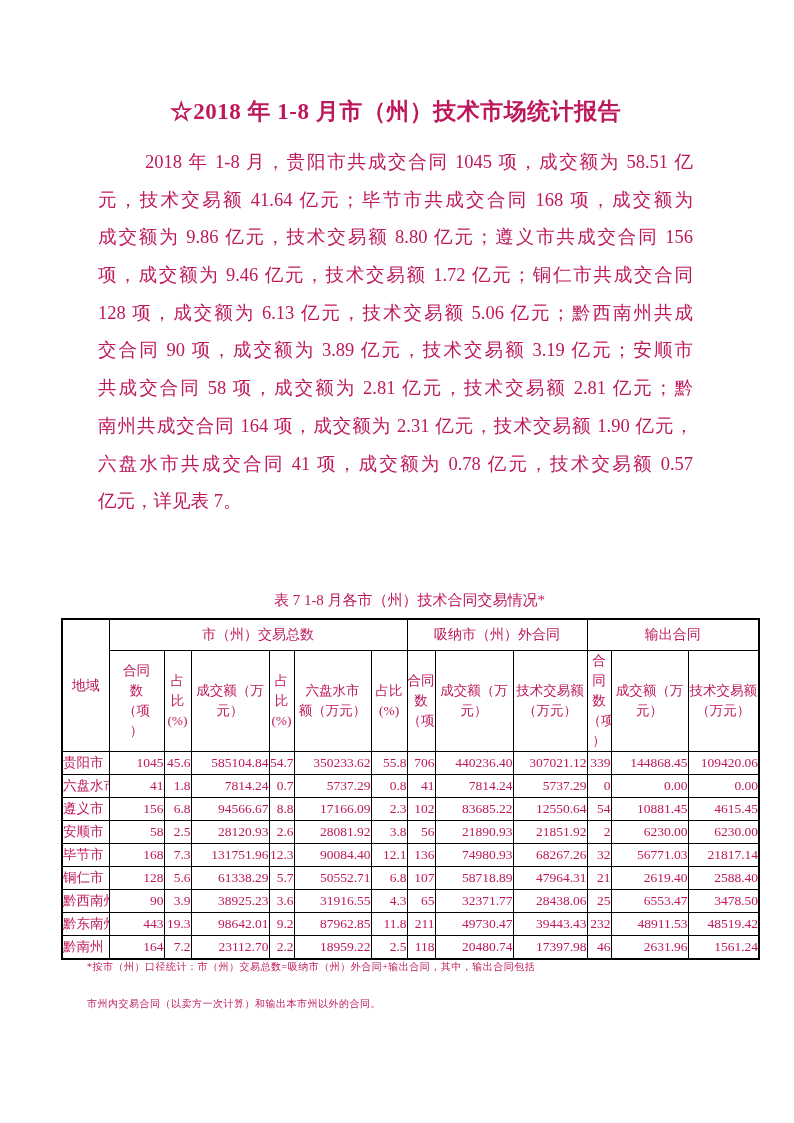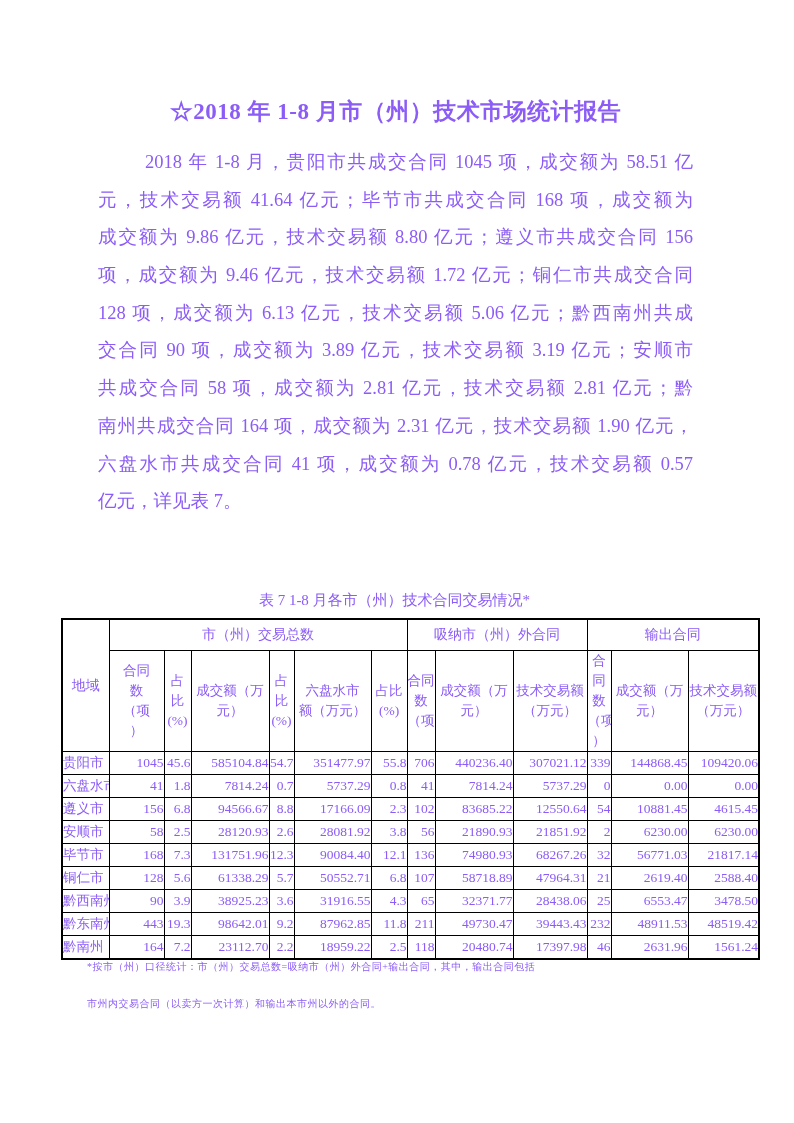--- a/index.html
+++ b/index.html
@@ -2,21 +2,21 @@
 <html><head>
 <meta charset="utf-8">
 <style>
   html,body { margin:0; padding:0; background:#e8e8e8; }
   .page {
     position: relative;
     width: 794px; height: 1123px;
     margin: 0 auto;
     background: #ffffff;
     font-family: "Liberation Serif", "DejaVu Serif", serif;
-    color: #8b5cf6;
+    color: #be185d;
     overflow: hidden;
   }
   .title {
     position: absolute;
     top: 96px; left: 98px; width: 595px;
     margin: 0;
     font-size: 23px; font-weight: bold;
     text-align: center;
     letter-spacing: 0.5px;
     white-space: nowrap;
@@ -30,21 +30,21 @@
     height: 37.7px; line-height: 37.7px;
     text-align: justify; text-align-last: justify;
     white-space: nowrap;
     overflow: visible;
     font-family: Liberation Serif, serif;
   }
   .pline.first { text-indent: 47px; }
   .pline.last  { text-align-last: left; white-space: normal; }
   .caption {
     position: absolute;
-    top: 591px; left: 46px; width: 697px;
+    top: 591px; left: 61px; width: 697px;
     font-size: 15px; text-align: center;
     white-space: nowrap;
   }
   table.tbl {
     position: absolute;
     top: 618px; left: 61px;
     width: 697px;
     border-collapse: collapse;
     table-layout: fixed;
     border: 2px solid #000;
@@ -154,21 +154,21 @@
 （万元）</th>
       </tr>
     </thead>
     <tbody id="table-body">
         <tr>
           <td class="region">贵阳市</td>
           <td class="num">1045</td>
           <td class="num">45.6</td>
           <td class="num">585104.84</td>
           <td class="num">54.7</td>
-          <td class="num">351477.97</td>
+          <td class="num">350233.62</td>
           <td class="num">55.8</td>
           <td class="num">706</td>
           <td class="num">440236.40</td>
           <td class="num">307021.12</td>
           <td class="num">339</td>
           <td class="num">144868.45</td>
           <td class="num">109420.06</td>
         </tr>
         <tr>
           <td class="region">六盘水市</td>

